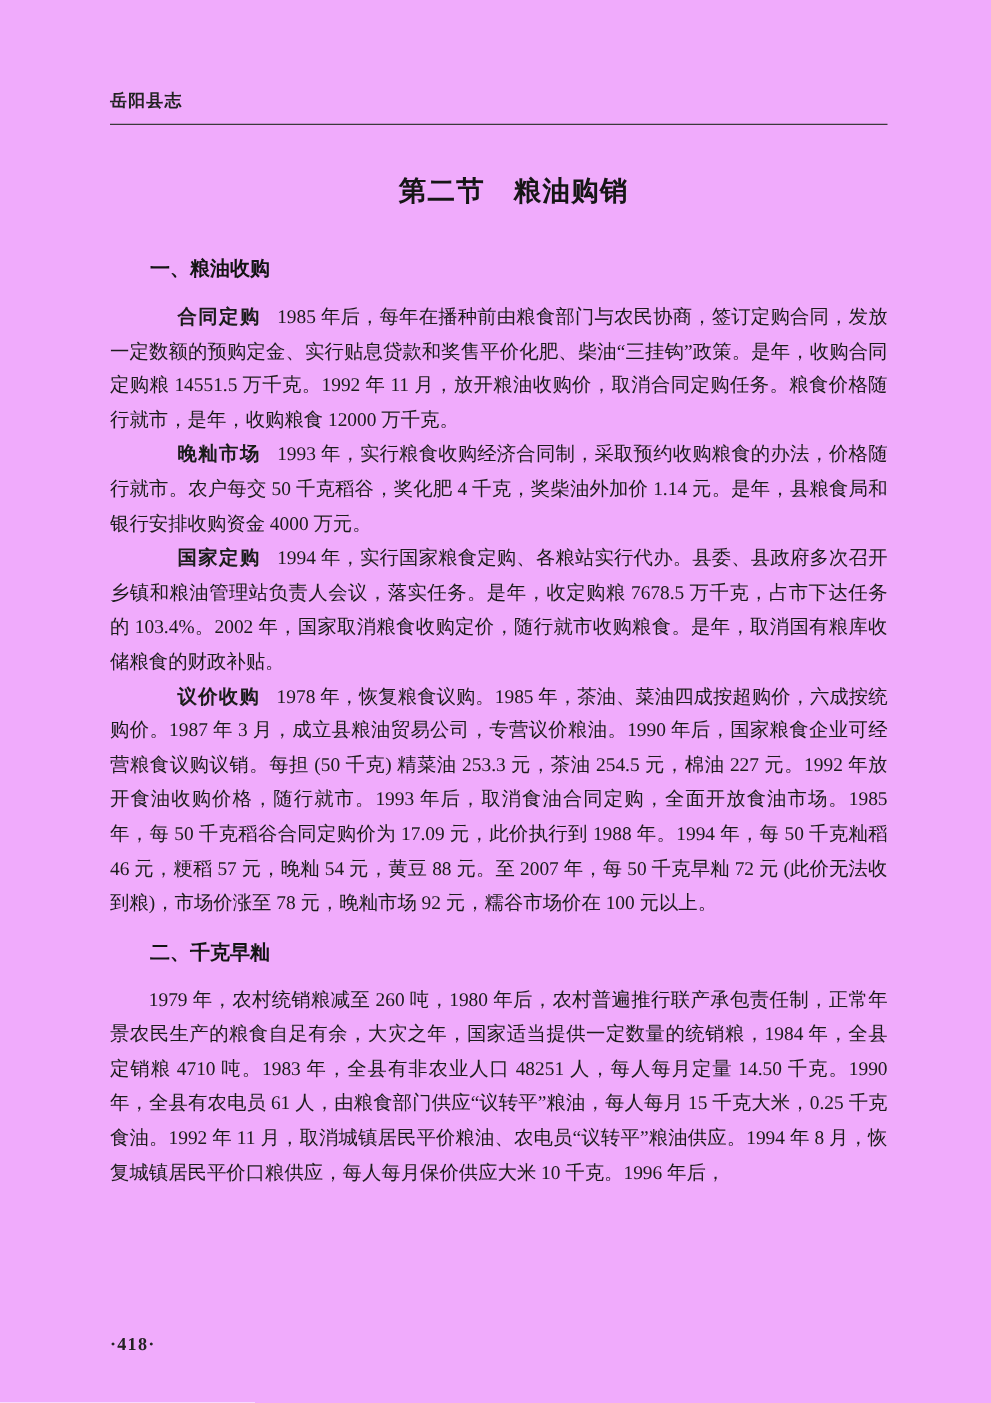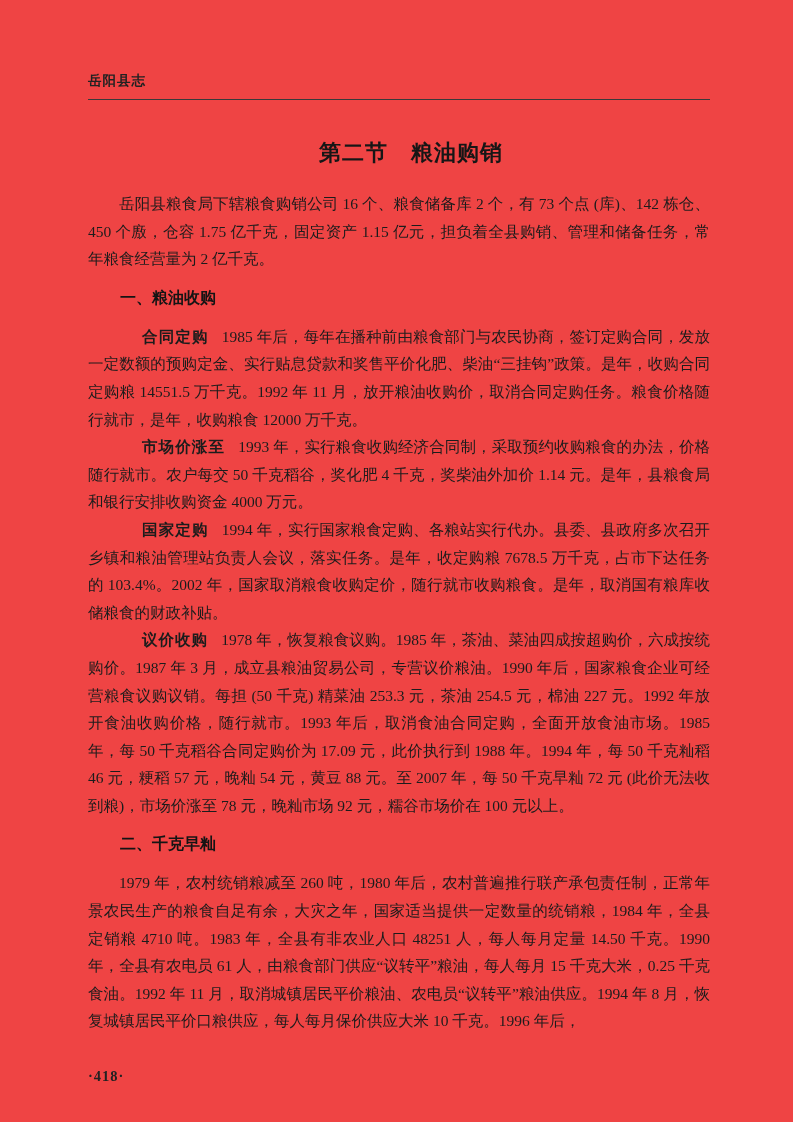--- a/index.html
+++ b/index.html
@@ -2,21 +2,21 @@
 <html lang="zh"><head>
 <meta charset="utf-8">
 <style>
   * { margin: 0; padding: 0; box-sizing: border-box; }
   html, body { background: #ffffff; }
   .page {
     position: relative;
     width: 793px;
     height: 1122px;
     margin: 0 auto;
-    background: #ef4444;
+    background: #f0abfc;
     color: #1c1c1c;
     font-family: "Liberation Serif", "DejaVu Serif", serif;
     overflow: hidden;
   }
   .book-header {
     position: absolute;
     left: 88px;
     top: 72px;
     width: 622px;
     font-family: "Liberation Sans", "DejaVu Sans", sans-serif;
@@ -85,27 +85,26 @@
 <div class="page">
 
   <div class="book-header">
     <span>岳阳县志</span>
   </div>
 
   <div class="page-title">第二节　粮油购销</div>
 
   <div class="body-text">
 
-    <p class="para">岳阳县粮食局下辖粮食购销公司 16 个、粮食储备库 2 个，有 73 个点 (库)、142 栋仓、450 个廒，仓容 1.75 亿千克，固定资产 1.15 亿元，担负着全县购销、管理和储备任务，常年粮食经营量为 2 亿千克。</p>
 
     <div class="section-heading">一、粮油收购</div>
 
     <p class="para"><span class="lead">合同定购</span><span>1985 年后，每年在播种前由粮食部门与农民协商，签订定购合同，发放一定数额的预购定金、实行贴息贷款和奖售平价化肥、柴油“三挂钩”政策。是年，收购合同定购粮 14551.5 万千克。1992 年 11 月，放开粮油收购价，取消合同定购任务。粮食价格随行就市，是年，收购粮食 12000 万千克。</span></p>
 
-    <p class="para"><span class="lead">市场价涨至</span><span>1993 年，实行粮食收购经济合同制，采取预约收购粮食的办法，价格随行就市。农户每交 50 千克稻谷，奖化肥 4 千克，奖柴油外加价 1.14 元。是年，县粮食局和银行安排收购资金 4000 万元。</span></p>
+    <p class="para"><span class="lead">晚籼市场</span><span>1993 年，实行粮食收购经济合同制，采取预约收购粮食的办法，价格随行就市。农户每交 50 千克稻谷，奖化肥 4 千克，奖柴油外加价 1.14 元。是年，县粮食局和银行安排收购资金 4000 万元。</span></p>
 
     <p class="para"><span class="lead">国家定购</span><span>1994 年，实行国家粮食定购、各粮站实行代办。县委、县政府多次召开乡镇和粮油管理站负责人会议，落实任务。是年，收定购粮 7678.5 万千克，占市下达任务的 103.4%。2002 年，国家取消粮食收购定价，随行就市收购粮食。是年，取消国有粮库收储粮食的财政补贴。</span></p>
 
     <p class="para"><span class="lead">议价收购</span><span>1978 年，恢复粮食议购。1985 年，茶油、菜油四成按超购价，六成按统购价。1987 年 3 月，成立县粮油贸易公司，专营议价粮油。1990 年后，国家粮食企业可经营粮食议购议销。每担 (50 千克) 精菜油 253.3 元，茶油 254.5 元，棉油 227 元。1992 年放开食油收购价格，随行就市。1993 年后，取消食油合同定购，全面开放食油市场。1985 年，每 50 千克稻谷合同定购价为 17.09 元，此价执行到 1988 年。1994 年，每 50 千克籼稻 46 元，粳稻 57 元，晚籼 54 元，黄豆 88 元。至 2007 年，每 50 千克早籼 72 元 (此价无法收到粮)，市场价涨至 78 元，晚籼市场 92 元，糯谷市场价在 100 元以上。</span></p>
 
     <div class="section-heading">二、千克早籼</div>
 
     <p class="para">1979 年，农村统销粮减至 260 吨，1980 年后，农村普遍推行联产承包责任制，正常年景农民生产的粮食自足有余，大灾之年，国家适当提供一定数量的统销粮，1984 年，全县定销粮 4710 吨。1983 年，全县有非农业人口 48251 人，每人每月定量 14.50 千克。1990 年，全县有农电员 61 人，由粮食部门供应“议转平”粮油，每人每月 15 千克大米，0.25 千克食油。1992 年 11 月，取消城镇居民平价粮油、农电员“议转平”粮油供应。1994 年 8 月，恢复城镇居民平价口粮供应，每人每月保价供应大米 10 千克。1996 年后，</p>
 
   </div>

